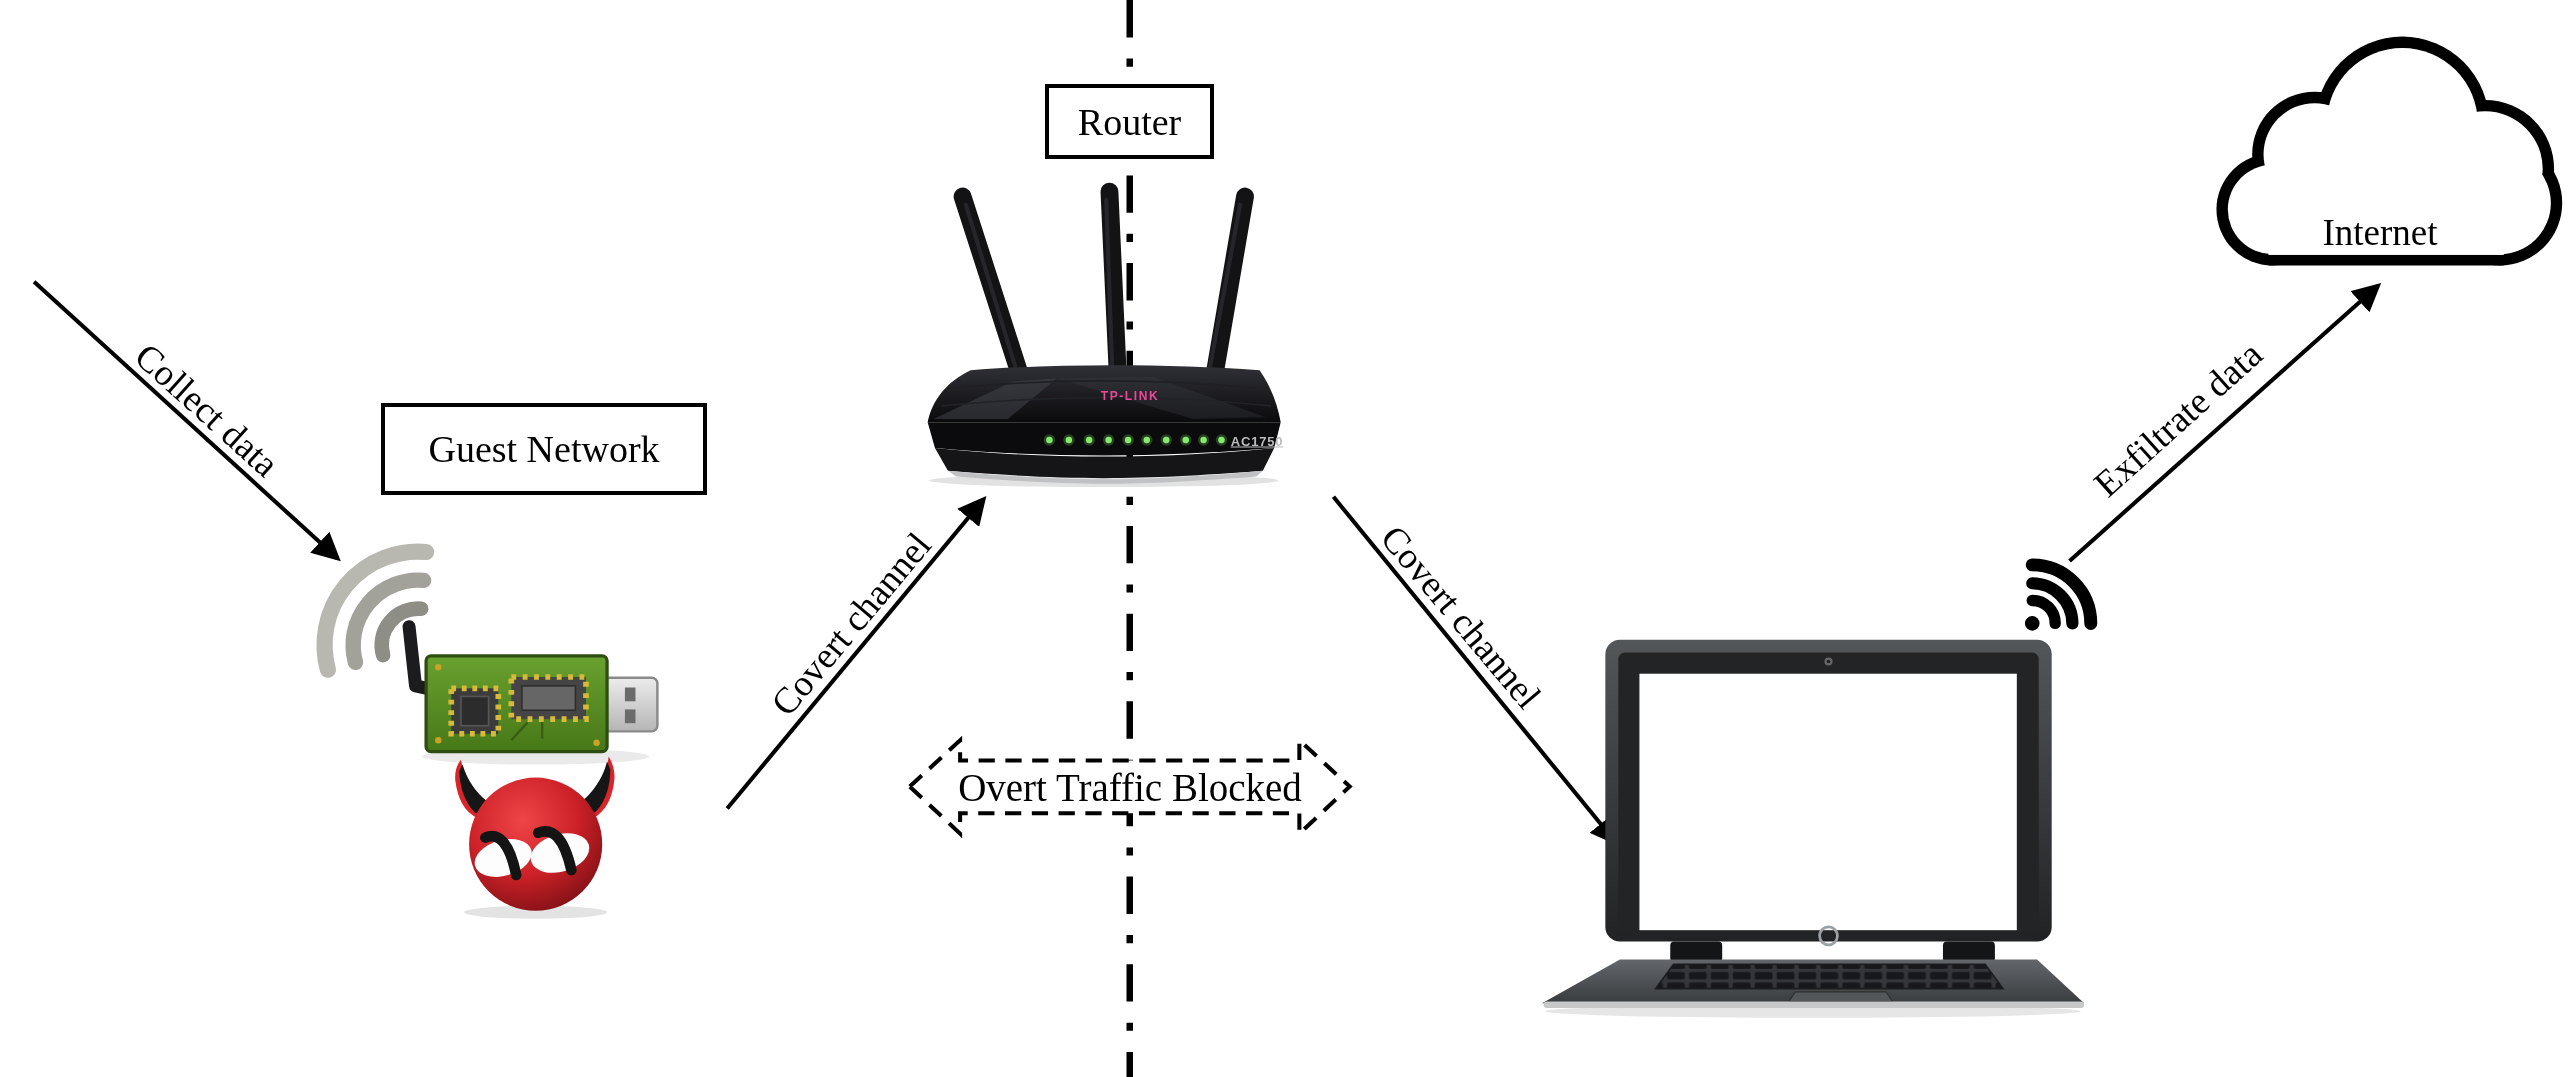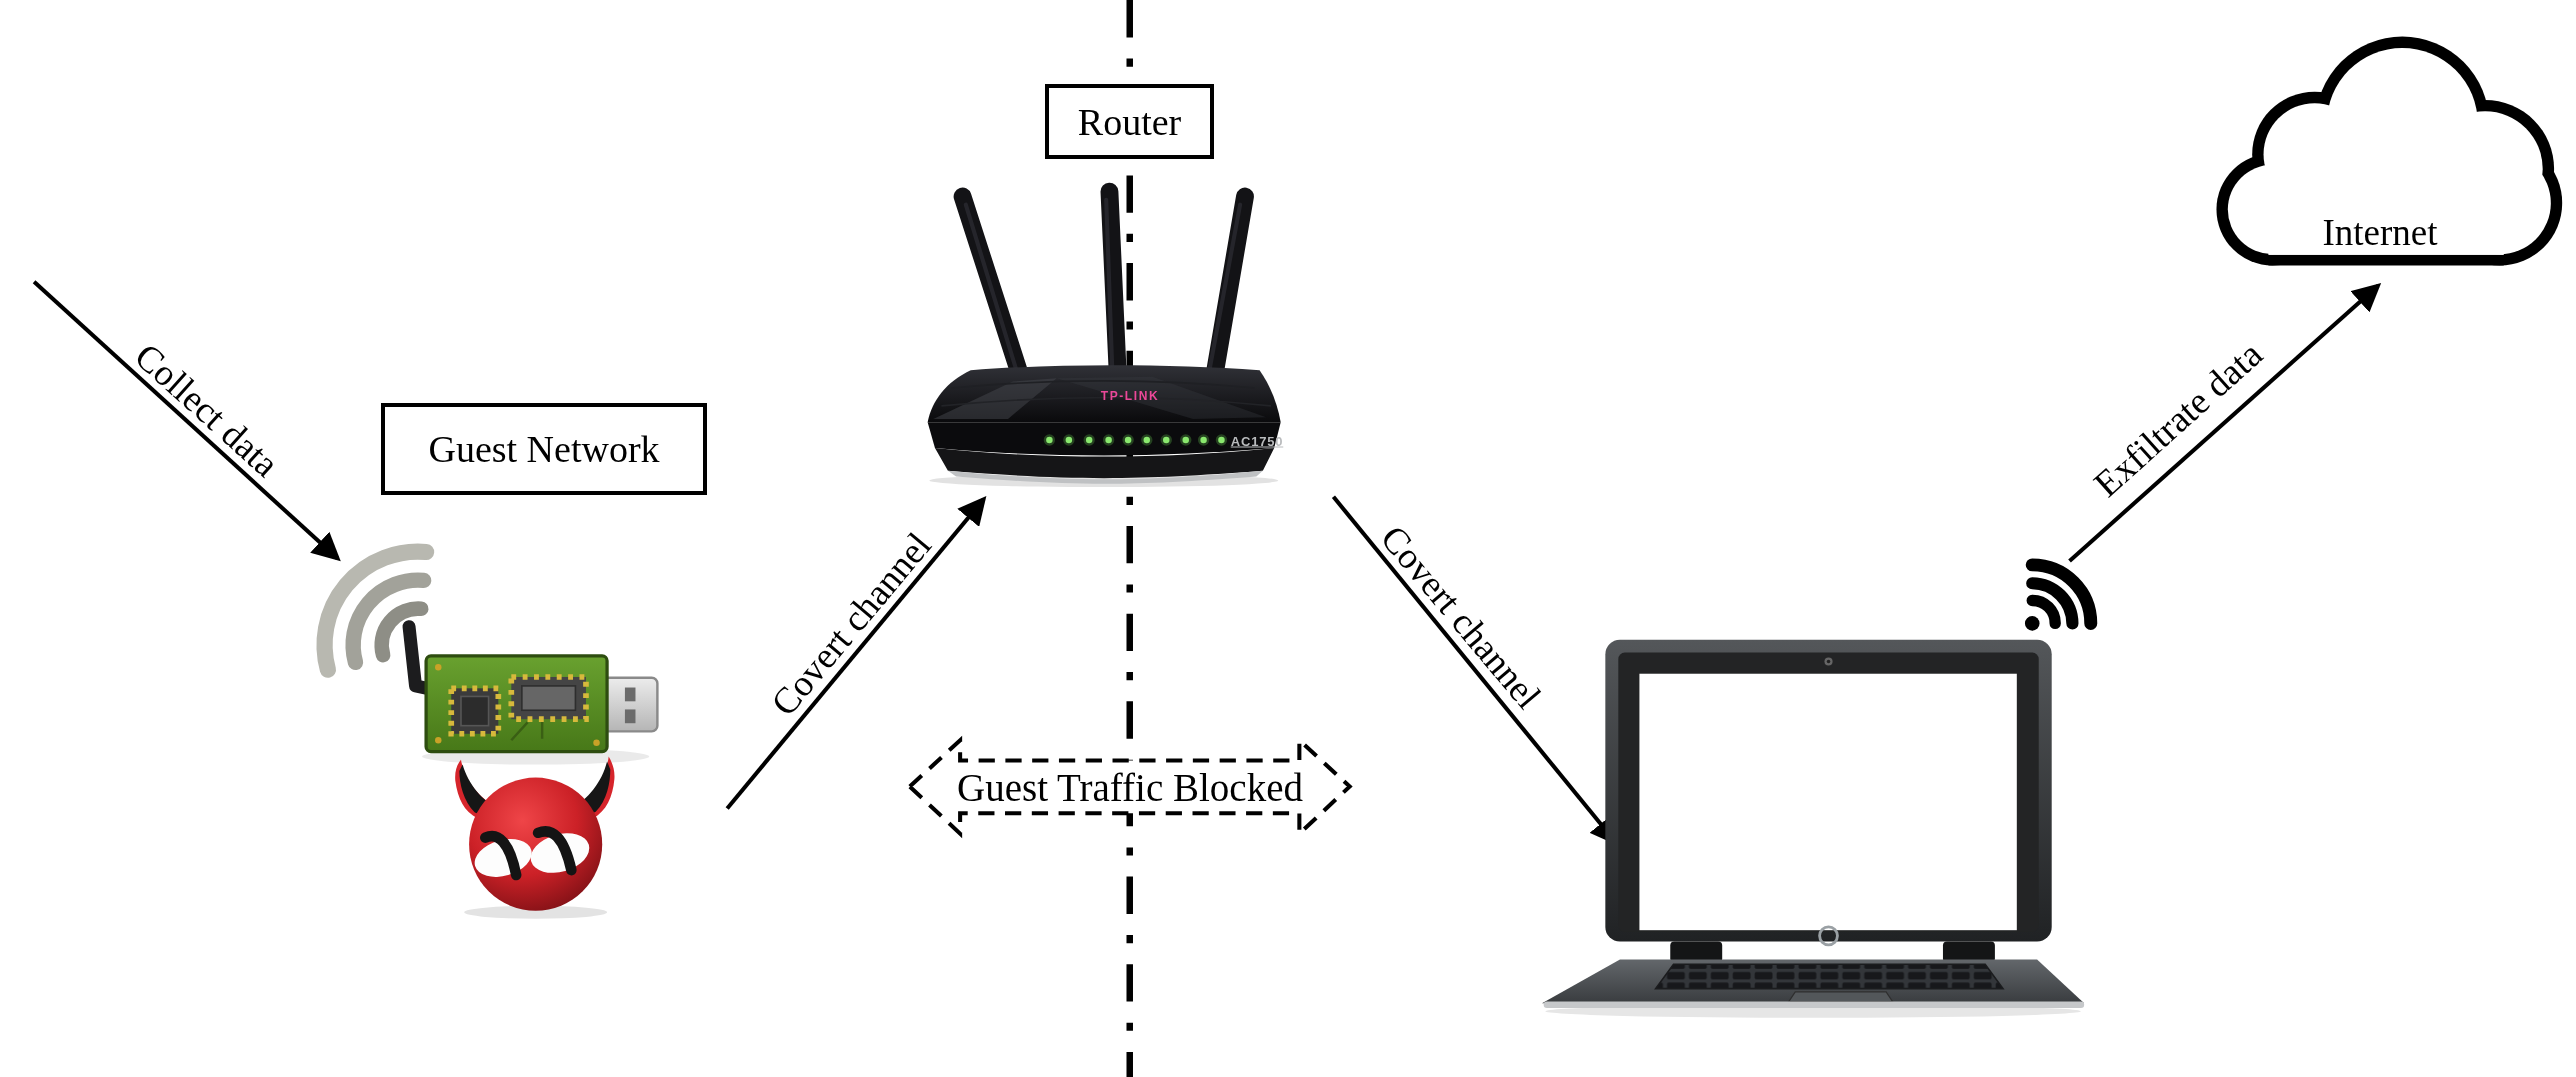--- a/index.html
+++ b/index.html
@@ -261,21 +261,21 @@
   </svg>
 
   <div class="node-box box-router">
     <span>Router</span>
   </div>
   <div class="node-box box-guest">
     <span>Guest Network</span>
   </div>
 
   <div class="free-label lbl-internet">Internet</div>
-  <div class="free-label lbl-overt">Guest Traffic Blocked</div>
+  <div class="free-label lbl-overt">Overt Traffic Blocked</div>
 
   <div class="edge-label lbl-collect">Collect data</div>
   <div class="edge-label lbl-covertL">Covert channel</div>
   <div class="edge-label lbl-covertR">Covert channel</div>
   <div class="edge-label lbl-exfil">Exfiltrate data</div>
 
   <div class="device-text txt-tplink">TP-LINK</div>
   <div class="device-text txt-ac1750">AC1750</div>
 </div>
 

